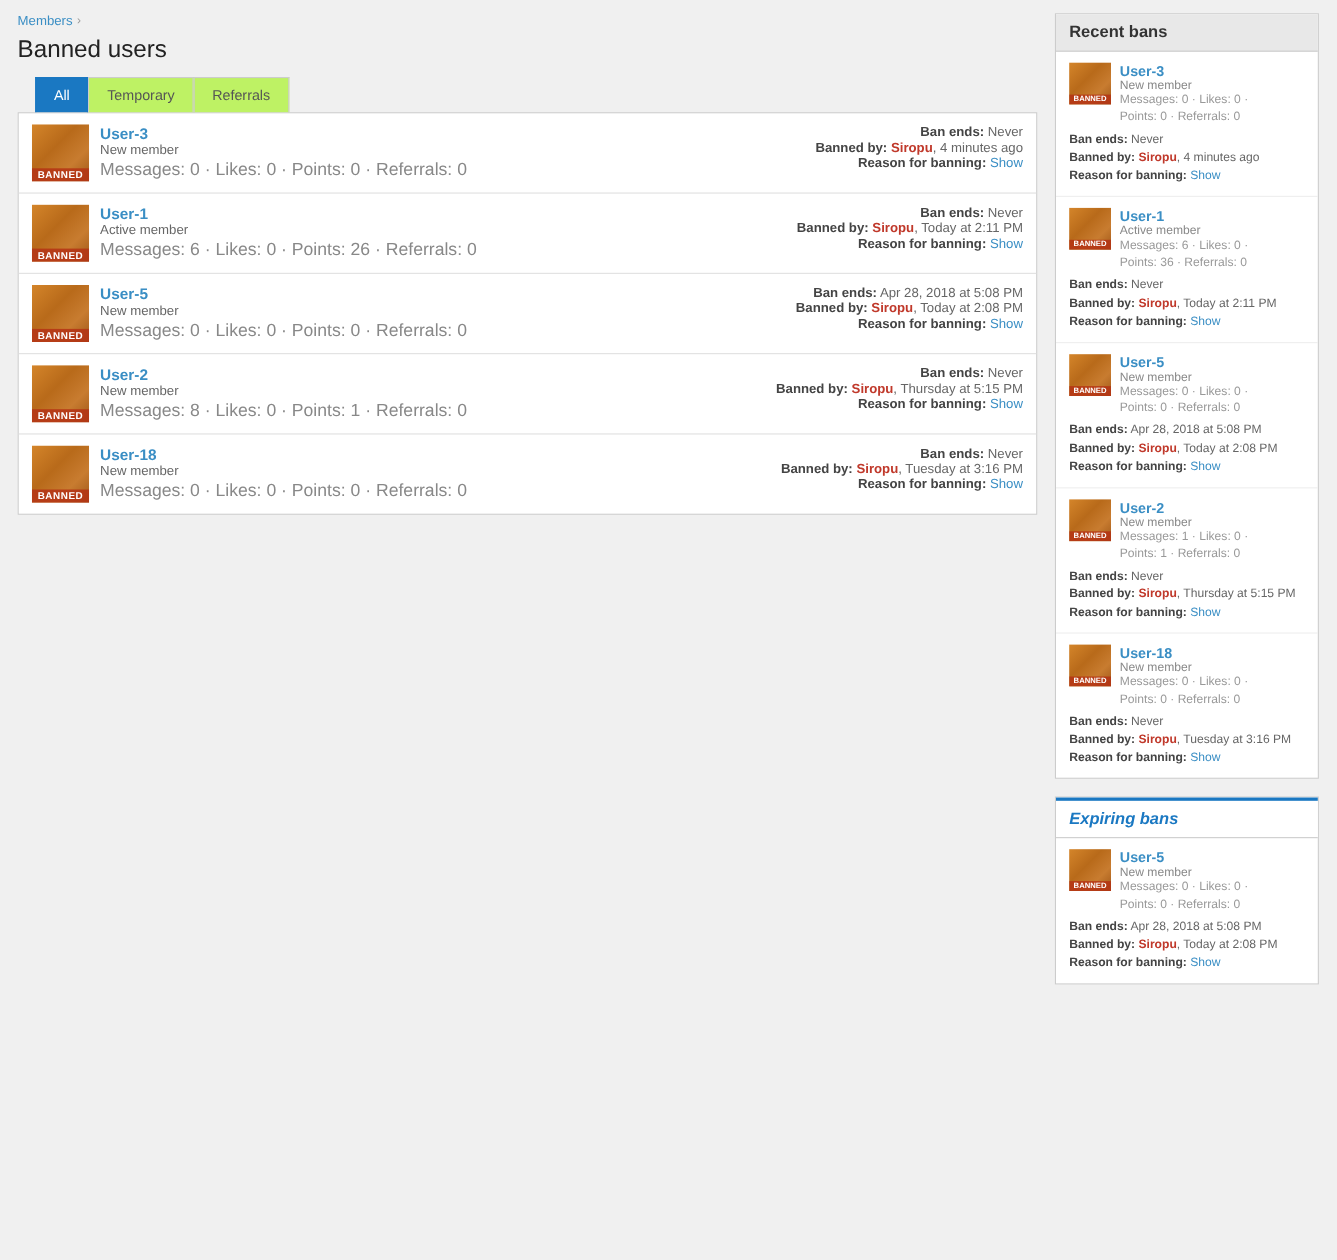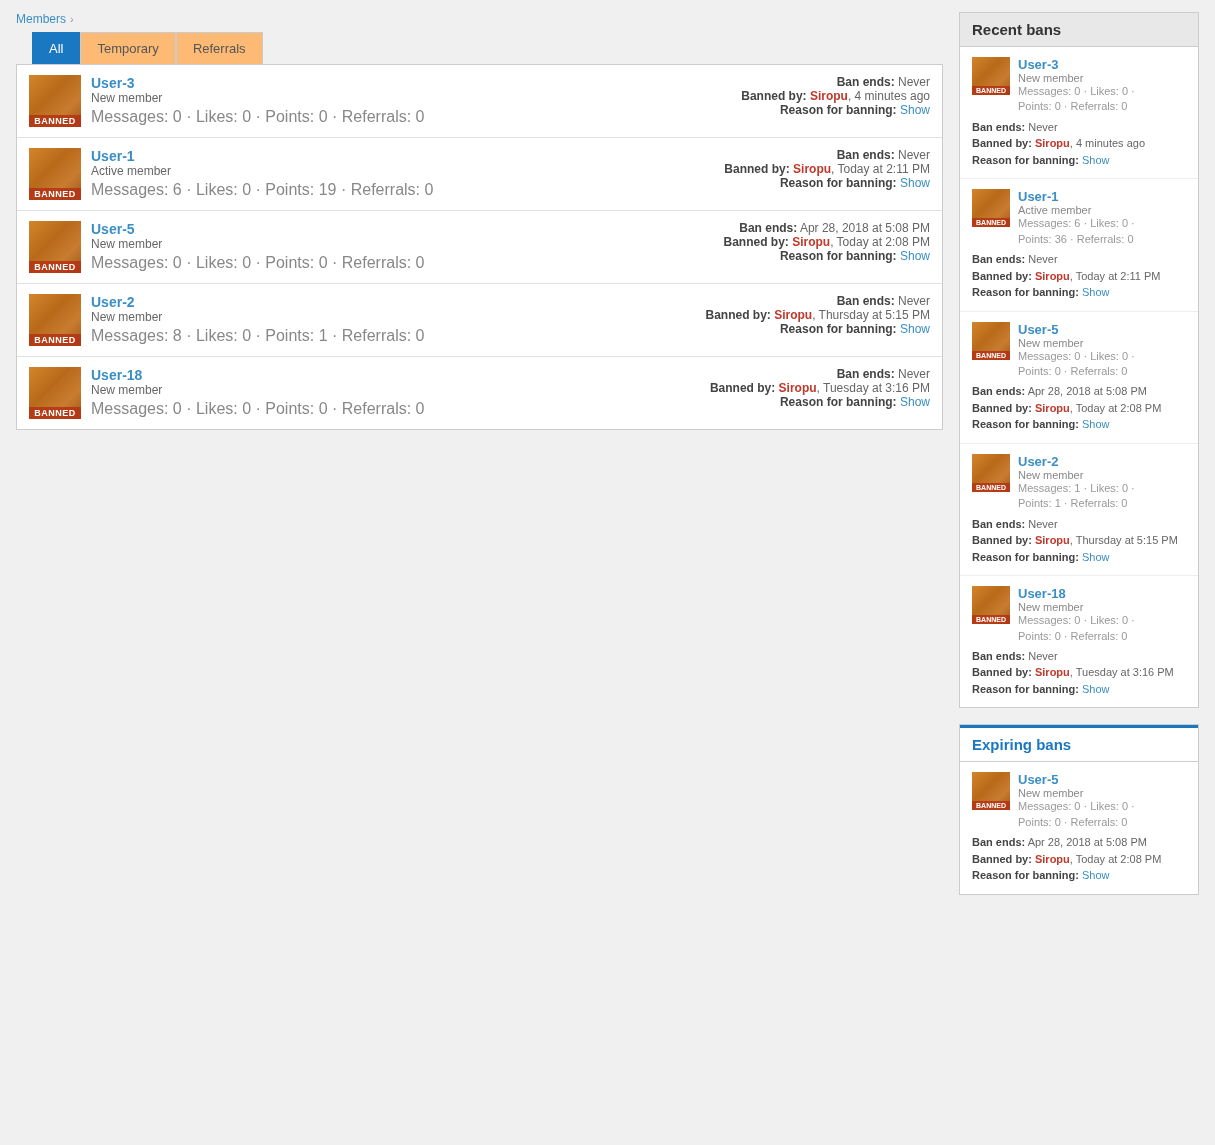--- a/index.html
+++ b/index.html
@@ -49,21 +49,21 @@
       display: flex;
       border-bottom: none;
       margin-bottom: 0;
       padding-left: 16px;
     }
     .tab {
       padding: 8px 16px;
       cursor: pointer;
       font-size: 13px;
       border: 1px solid #ccc;
-      background: #fdba74;
+      background: #bef264;
       color: #555;
       text-decoration: none;
       border-bottom: none;
     }
     .tab.active {
       background: #1a78c2;
       color: #fff;
       border-color: #1a78c2;
     }
 
@@ -150,20 +150,21 @@
       padding: 8px 12px;
       font-size: 15px;
       font-weight: bold;
       color: #333;
       border-bottom: 1px solid #ccc;
     }
     .sidebar-header.expiring {
       background: #fff;
       color: #1a78c2;
       border-top: 3px solid #1a78c2;
+      font-style: italic;
     }
     .sidebar-ban-item {
       padding: 10px 12px;
       border-bottom: 1px solid #eee;
     }
     .sidebar-ban-item:last-child { border-bottom: none; }
     .sidebar-user-row {
       display: flex;
       align-items: flex-start;
       gap: 8px;
@@ -200,20 +201,21 @@
 <body>
 
 <div class="page-wrapper">
   <div class="main-col">
 
     <div class="breadcrumb">
       <a href="#">Members</a>
       <span class="breadcrumb-sep">›</span>
     </div>
 
+    <h1 class="page-title">Banned users</h1>
 
     <div class="tabs">
       <a class="tab active">All</a>
       <a class="tab">Temporary</a>
       <a class="tab">Referrals</a>
     </div>
 
     <div class="ban-list" id="ban-list-container">
     <div class="ban-item">
       <div class="avatar">
@@ -241,21 +243,21 @@
       <div class="avatar">
         <div class="avatar-img"></div>
         <div class="avatar-banned-label">BANNED</div>
       </div>
       <div class="ban-info">
         <div><a class="user-name" href="#">User-1</a></div>
         <div class="user-role">Active member</div>
         <div class="user-stats">
           <span>Messages: 6</span> ·
           <span>Likes: 0</span> ·
-          <span>Points: 19</span> ·
+          <span>Points: 26</span> ·
           <span>Referrals: 0</span>
         </div>
       </div>
       <div class="ban-meta">
         <div><strong>Ban ends:</strong> Never</div>
         <div><strong>Banned by:</strong> <a class="by-link" href="#">Siropu</a>, Today at 2:11 PM</div>
         <div><strong>Reason for banning:</strong> <a class="show-link" href="#">Show</a></div>
       </div>
     </div>
 

